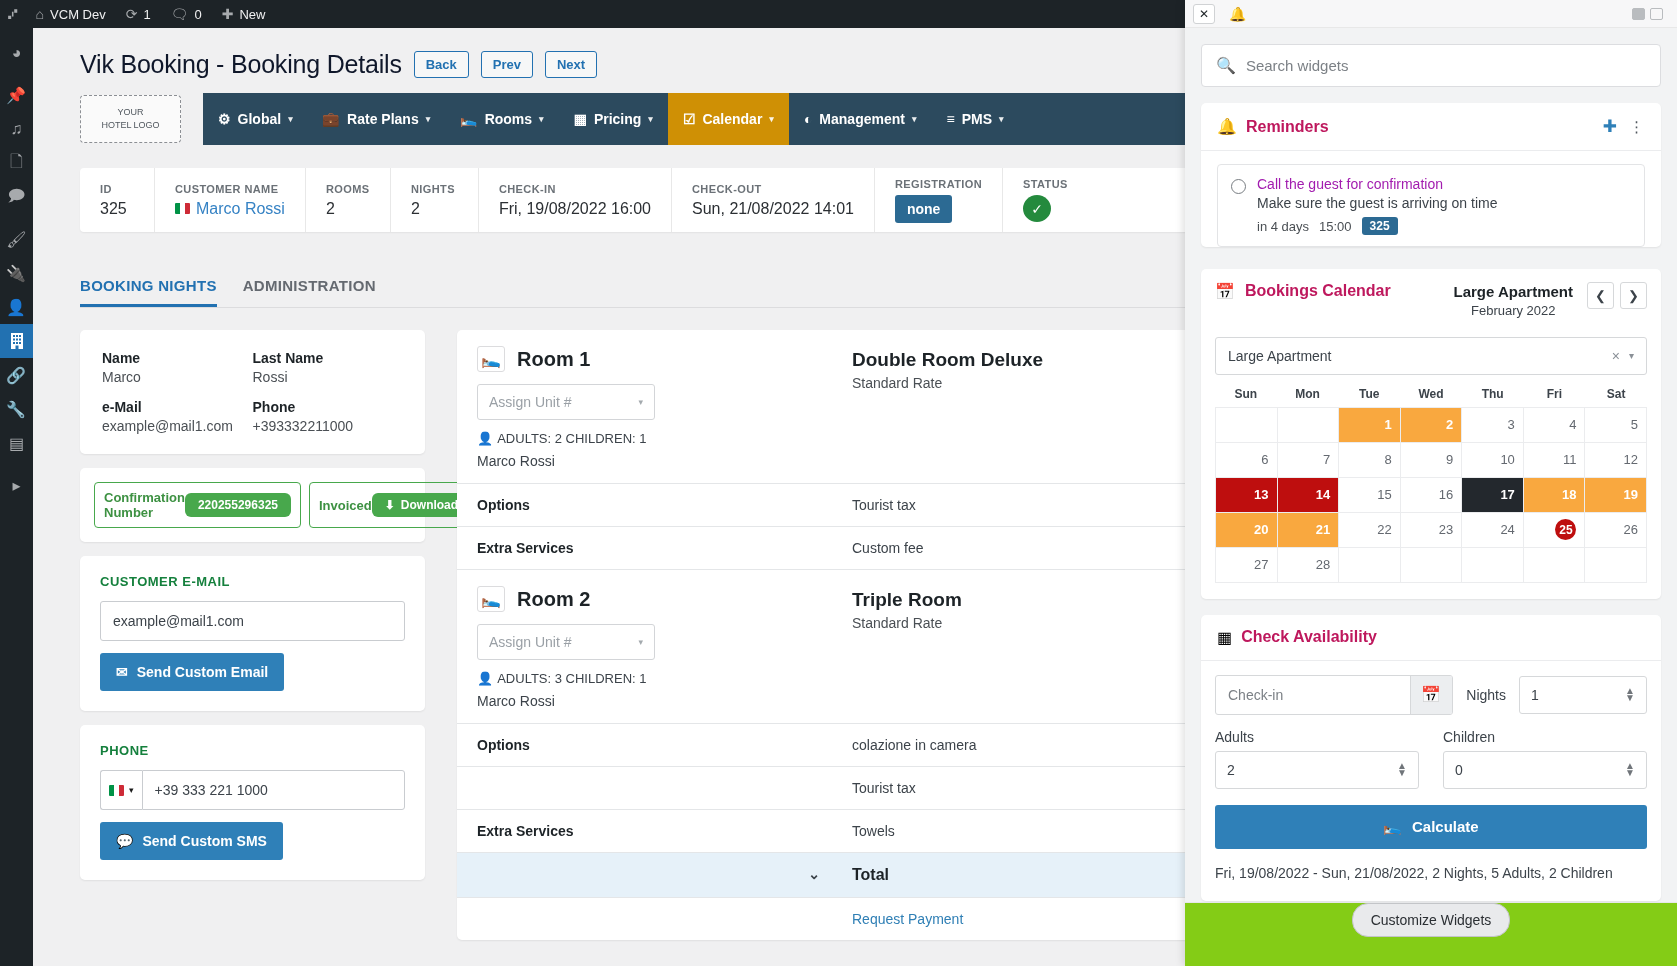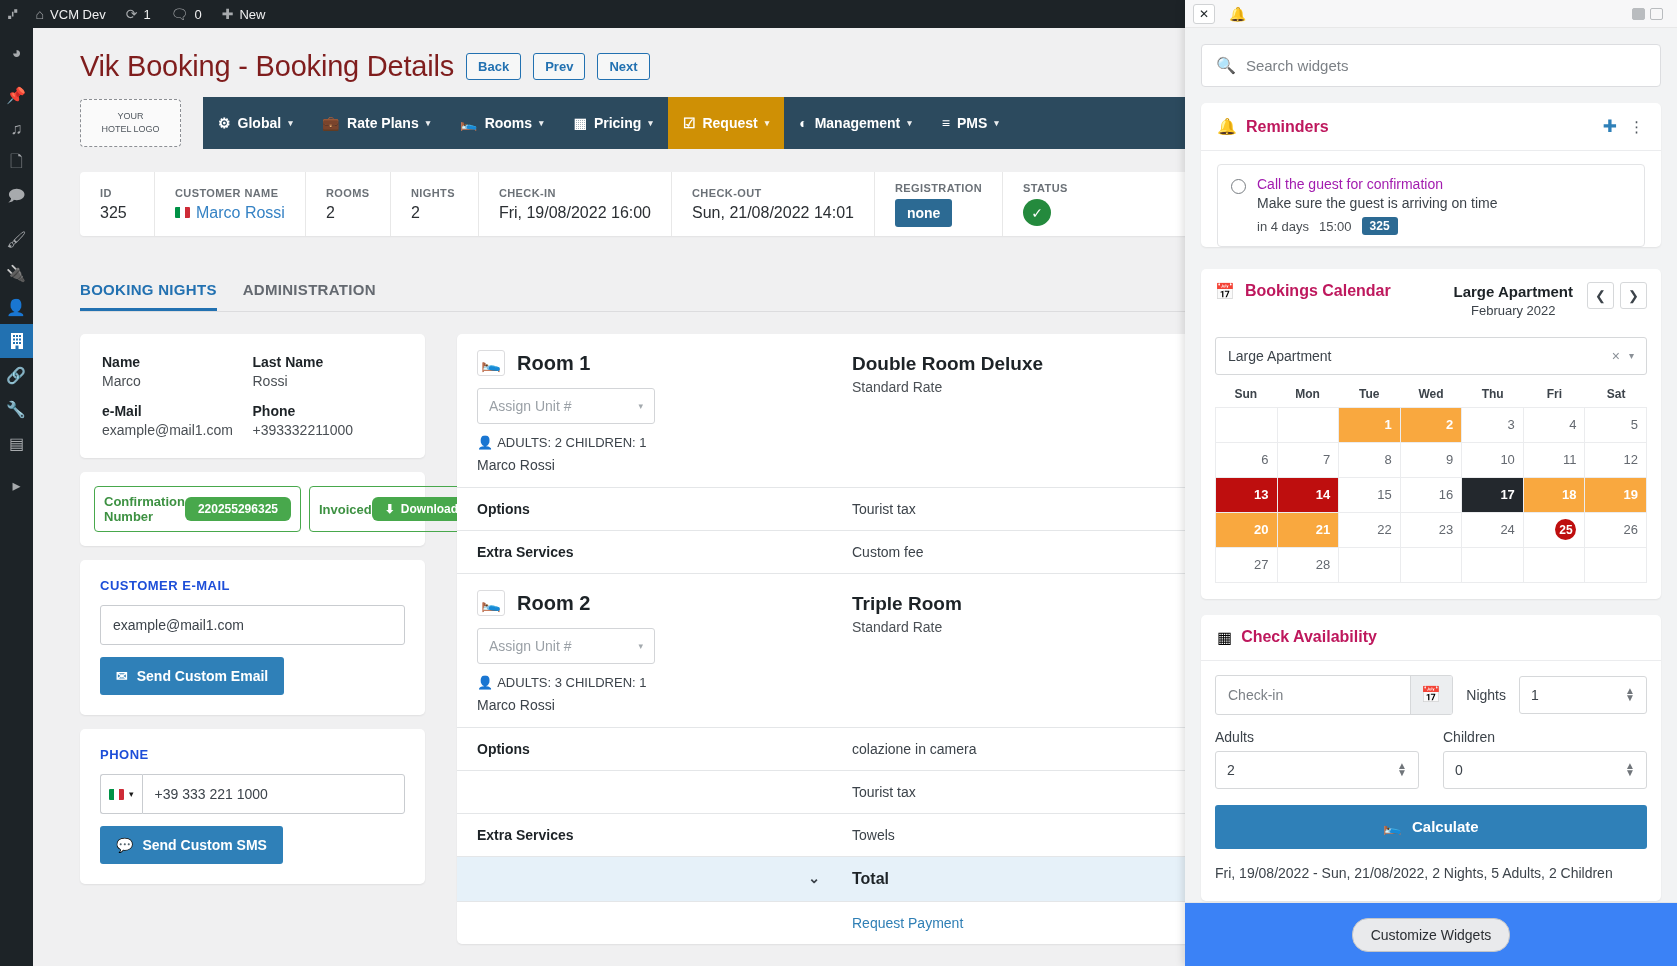--- a/index.html
+++ b/index.html
@@ -45,21 +45,21 @@
   
   .content {
     position: absolute; top: 28px; left: 33px;
     width: 1644px; height: 938px; background: #f0f0f1;
     overflow: hidden;
   }
   .page-head {
     display: flex; align-items: center; gap: 12px;
     padding: 22px 0 14px 47px;
   }
-  .page-title { font-size: 29px; font-weight: 400; color: #7f1d1d; letter-spacing: -0.2px;}
+  .page-title { font-size: 25px; font-weight: 400; color: #0f172a; letter-spacing: -0.2px;}
   .btn-outline {
     border: 1px solid #2271b1; color: #2271b1; background: #f6f7f7;
     border-radius: 3px; padding: 5px 11px; font-size: 13px; font-weight: 700;
     line-height: 1.2; cursor: pointer;
   }
 
   
   .vcm-nav {
     display: flex; align-items: stretch; gap: 0; margin: 0 22px 0 47px;
     height: 52px;
@@ -144,21 +144,21 @@
     display: flex; align-items: center; justify-content: space-between;
   }
   .conf-lbl { color: #3d9142; font-weight: 700; font-size: 13px; }
   .pill-green {
     background: #48a84c; color: #fff; border-radius: 6px;
     padding: 5px 13px; font-size: 12px; font-weight: 700; white-space: nowrap;
   }
   .pill-green.btn { display:flex; align-items:center; gap:6px; cursor:pointer; }
 
   .panel { padding: 18px 20px 20px; }
-  .panel-title { font-size: 13px; font-weight: 700; color: #1d4ed8; letter-spacing: .5px; margin-bottom: 12px; }
+  .panel-title { font-size: 13px; font-weight: 700; color: #15803d; letter-spacing: .5px; margin-bottom: 12px; }
   .txt-input {
     width: 100%; border: 1px solid #c9ccd0; border-radius: 3px;
     padding: 11px 12px; font-size: 14px; color: #3c434a; background:#fff;
     font-family: inherit;
   }
   .btn-blue {
     margin-top: 12px; background: #2f80b8; color: #fff; border: none;
     border-radius: 3px; padding: 11px 16px; font-size: 14px; font-weight: 700;
     display: inline-flex; align-items: center; gap: 9px; cursor: pointer;
     font-family: inherit;
@@ -306,21 +306,21 @@
   .av-col .spinbox { width: 100%; }
   .btn-calc {
     margin-top: 16px; width: 100%; background: #2f80b8; color: #fff; border: none;
     border-radius: 3px; padding: 13px; font-size: 15px; font-weight: 700;
     display: flex; align-items: center; justify-content: center; gap: 10px; cursor: pointer;
     font-family: inherit;
   }
   .av-result { margin-top: 14px; font-size: 14px; color: #3c434a; line-height: 1.45; }
 
   .w-footer {
-    height: 64px; background: #3b82f6; display: flex; align-items: center;
+    height: 64px; background: #84cc16; display: flex; align-items: flex-start;
     justify-content: center; border-top: 1px solid #e6e7e9;
   }
   .btn-customize {
     background: #e9eaec; border: 1px solid #c3c5c8; border-radius: 16px;
     padding: 8px 18px; font-size: 14px; color: #2b2f33; cursor: pointer;
     font-family: inherit;
   }
 </style>
 </head>
 <body>
@@ -433,21 +433,21 @@
           <span>Rooms</span>
           <span class="caret">▾</span>
         </div>
         <div class="nav-item">
           <span>▦</span>
           <span>Pricing</span>
           <span class="caret">▾</span>
         </div>
         <div class="nav-item active">
           <span>☑</span>
-          <span>Request</span>
+          <span>Calendar</span>
           <span class="caret">▾</span>
         </div>
         <div class="nav-item">
           <span>◐</span>
           <span>Management</span>
           <span class="caret">▾</span>
         </div>
         <div class="nav-item">
           <span>≡</span>
           <span>PMS</span>

